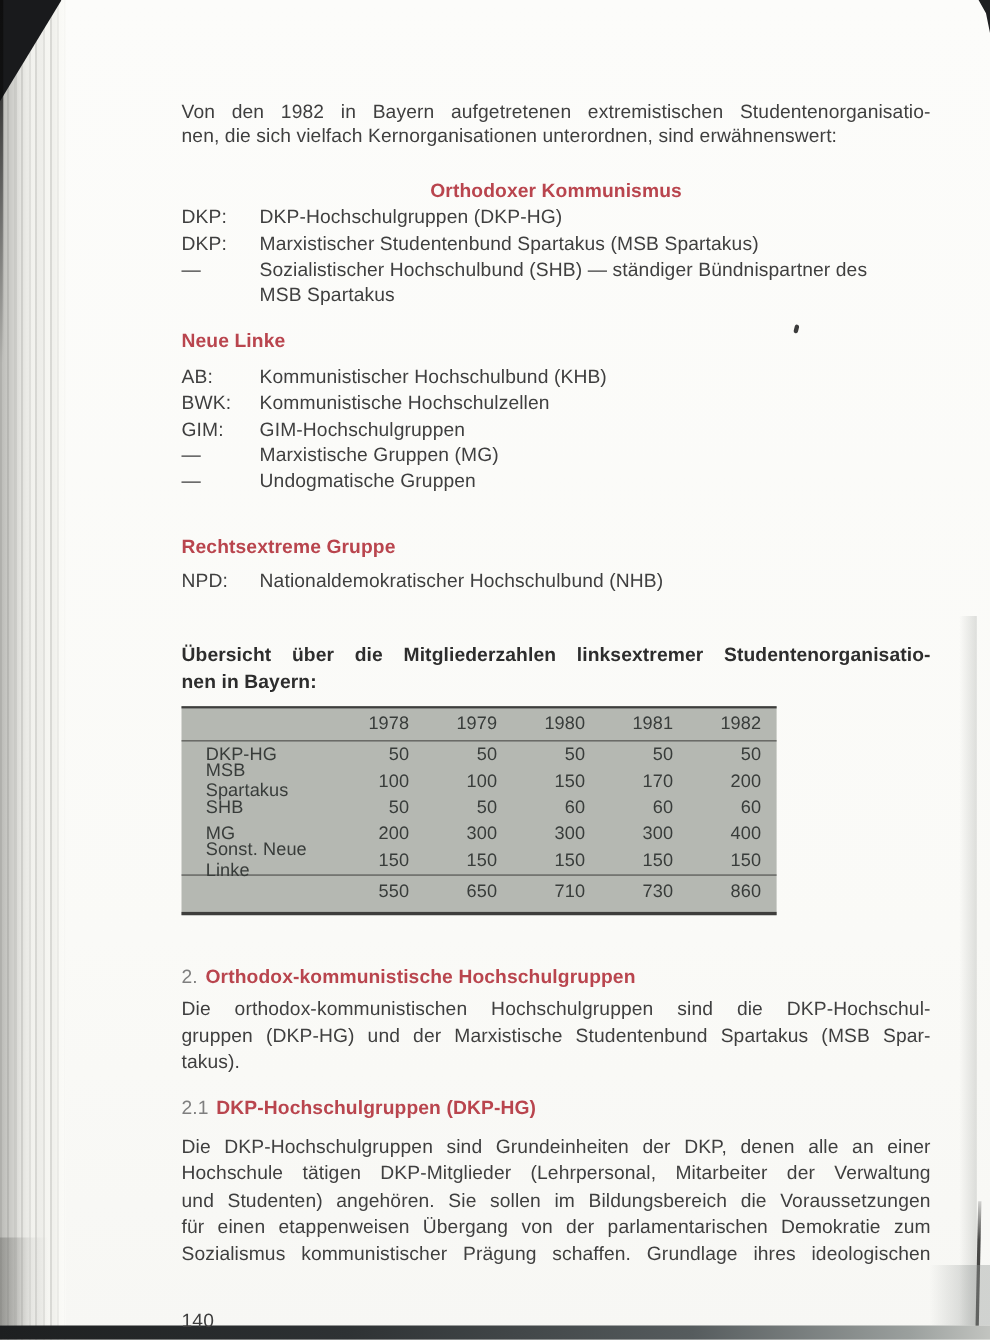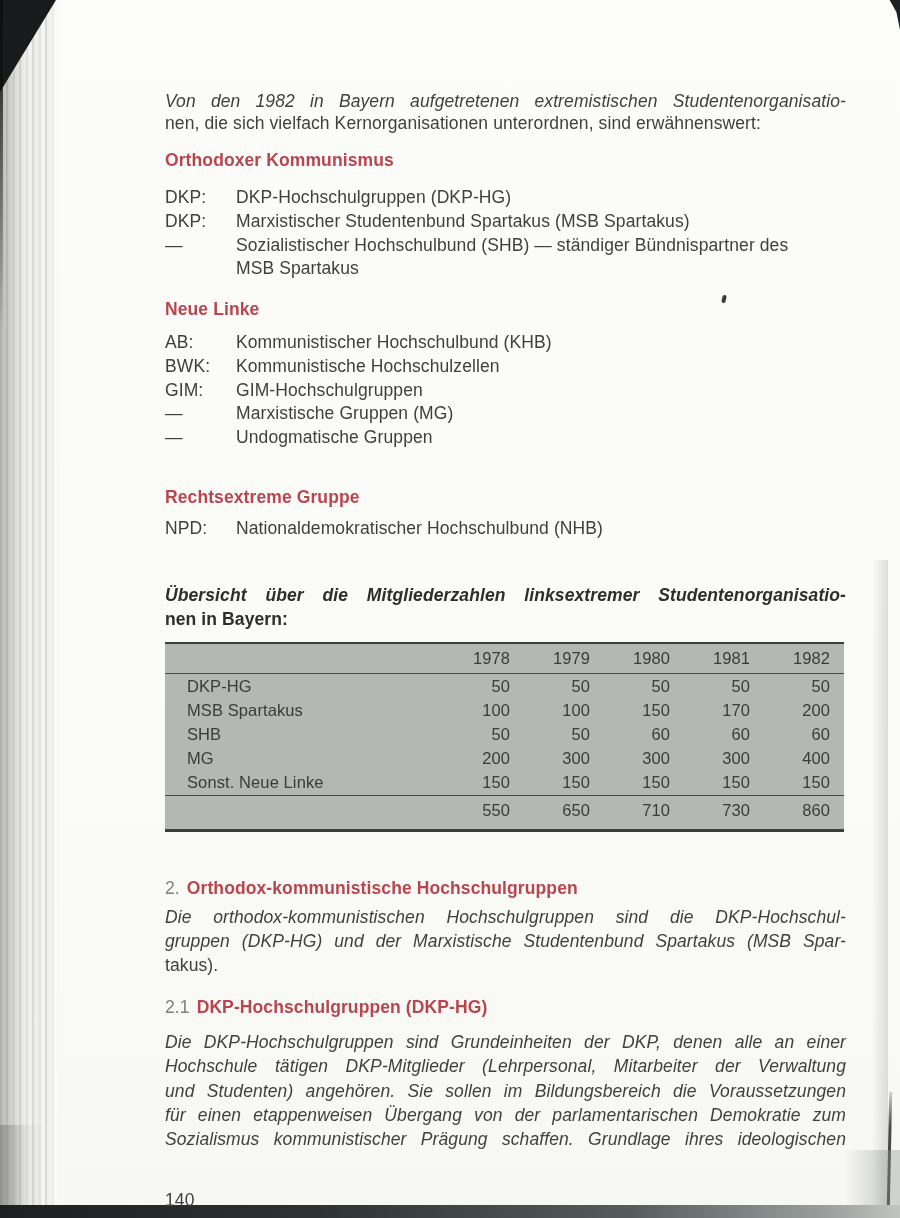--- a/index.html
+++ b/index.html
@@ -28,45 +28,45 @@
     background:linear-gradient(90deg, rgba(165,168,164,0) 0%, rgba(165,168,164,0.35) 100%); }
   .right-line { position:absolute; left:888px; top:1092px; width:2.5px; height:116px;
     background:linear-gradient(rgba(60,60,60,0.2), #4a4a48 30%, #3a3a38); transform:rotate(1.2deg); }
   .br-shade { position:absolute; left:845px; top:1150px; width:55px; height:55px;
     background:linear-gradient(90deg, rgba(0,0,0,0) 0%, rgba(150,155,153,0.4) 70%); }
   .speck { position:absolute; left:722px; top:295px; width:4px; height:8px; border-radius:2px; background:#3c3c3c; transform:rotate(14deg); }
 
   
   .content { position:absolute; left:165px; top:0; width:681px; color:#3f3f3f; font-size:17.5px; letter-spacing:0.1px; }
   .block { position:absolute; left:0; width:100%; }
-  .jline { text-align:justify; text-align-last:justify;font-style:italic; }
+  .jline { text-align:justify; text-align-last:justify; }
   .red-h { color:#b9454e; font-weight:bold; font-size:17.5px; }
   .dark-h { color:#2d2d2d; font-weight:bold; }
   .sec-num { color:#7f7f7f; font-weight:normal; margin-right:7px; }
 
   #intro { top:91px; }  #intro .line { line-height:21.5px; }
-  #h-g0 { top:150px; }
+  #h-g0 { top:163px;text-align:center; }
   #list-g0 { top:186px; }
   #h-g1 { top:299px; }
   #list-g1 { top:331px; }
   #h-g2 { top:487px; }
   #list-g2 { top:517px; }
   #ttitle { top:583px; } #ttitle .line { line-height:24px; }
   #h-s2 { top:878px; }
   #p-s2 { top:906px; } #p-s2 .line { line-height:23.8px; }
   #h-s21 { top:997px; }
   #p-s21 { top:1030px; } #p-s21 .line { line-height:24.3px; }
   #pagenum { top:1190px; }
 
   .dl-row { display:flex; line-height:23.8px; }
   .dl-label { flex:0 0 71px; }
   .dl-text { flex:1; }
 
   
-  .mtable { position:absolute; left:0; top:642px; width:679px; box-sizing:border-box;
+  .mtable { position:absolute; left:0; top:642px; width:541px; box-sizing:border-box;
     background:#b5b8b2; color:#383c3a; font-size:16.5px;
     border-top:2px solid #3e3e3c; border-bottom:3px solid #3e3e3c; padding-bottom:4px; }
   .trow { display:flex; align-items:center; height:24px; padding:0 14px 0 22px; }
   .trow.thead { height:29px; border-bottom:1.5px solid #4a4a48; }
   .trow.totals { height:29px; border-top:1.5px solid #4a4a48; margin-top:1px; }
   .tname { flex:1; }
   .tnum { width:80px; text-align:right; }
 </style>
 </head>
 <body>

